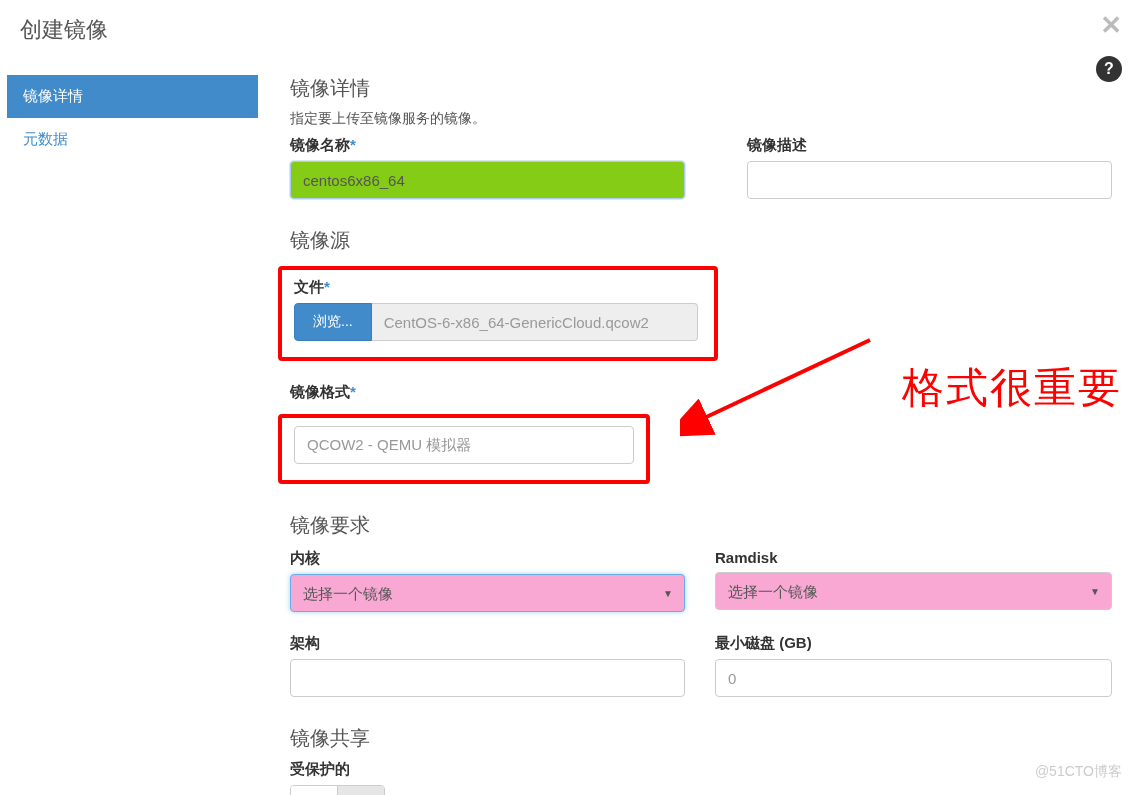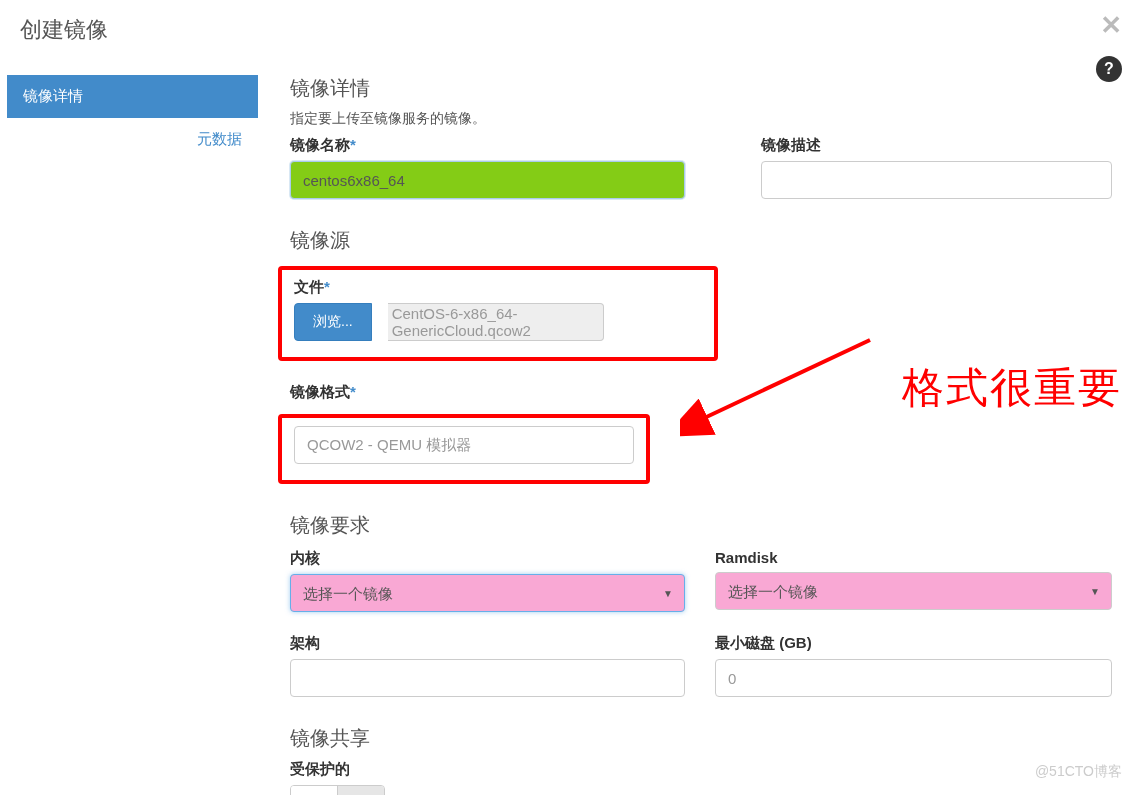--- a/index.html
+++ b/index.html
@@ -6,38 +6,38 @@
 body { font-family: "Microsoft YaHei", "PingFang SC", "Helvetica Neue", Arial, sans-serif; font-size: 14px; color: #333; background: #fff; width: 1142px; height: 795px; position: relative; overflow: hidden; }
 .modal { padding: 0; position: relative; }
 .modal-header { padding: 15px 20px 30px 20px; position: relative; }
 .modal-title { font-size: 22px; font-weight: 400; color: #555; }
 .close-btn { position: absolute; top: 10px; right: 20px; font-size: 26px; color: #bbb; cursor: pointer; font-weight: bold; }
 .help-btn { position: absolute; top: 56px; right: 20px; width: 26px; height: 26px; background: #333; color: #fff; border-radius: 50%; display: flex; align-items: center; justify-content: center; font-weight: bold; font-size: 16px; cursor: pointer; }
 .modal-body { display: flex; }
 .sidebar { width: 258px; padding-left: 7px; flex-shrink: 0; }
 .sidebar-item { padding: 12px 16px; font-size: 15px; cursor: pointer; }
 .sidebar-item.active { background: #428bca; color: #fff; }
-.sidebar-item.inactive { color: #428bca; text-align: right; }
+.sidebar-item.inactive { color: #428bca; }
 .content { flex: 1; padding: 0 30px 0 32px; }
 .section-title { font-size: 20px; font-weight: 400; color: #555; margin-bottom: 8px; }
 .section-sub { font-size: 14px; color: #555; margin-bottom: 8px; }
 .form-label { font-size: 15px; font-weight: bold; color: #333; margin-bottom: 6px; display: inline-block; }
 .req { color: #428bca; font-weight: bold; }
 .row { display: flex; gap: 30px; }
 .col-name { width: 395px; flex: none; }
-.col-desc { flex: 1; margin-left: 46px; }
+.col-desc { flex: 1; margin-left: 32px; }
 .form-input { width: 100%; height: 38px; border: 1px solid #ccc; border-radius: 4px; padding: 0 12px; font-size: 15px; color: #555; background: #fff; }
 .form-input.selected { border: 1px solid #aaccee; background: #84cc16; box-shadow: 0 0 0 1px rgba(66,139,202,0.2); }
 .form-select { width: 100%; height: 38px; border: 1px solid #ccc; border-radius: 4px; padding: 0 12px; font-size: 15px; color: #555; background: #f9a8d4; appearance: none; position: relative; }
 .select-wrap { position: relative; }
 .select-wrap::after { content: "▼"; position: absolute; right: 12px; top: 50%; transform: translateY(-50%); font-size: 10px; color: #555; pointer-events: none; }
 .select-wrap.focused .form-select { border: 1px solid #66afe9; box-shadow: 0 0 5px rgba(102,175,233,0.6); }
-.file-group { display: flex; width: 310px; gap: 16px; }
+.file-group { display: flex; width: 404px; }
 .browse-btn { background: #428bca; color: #fff; border: 1px solid #357ebd; border-radius: 4px 0 0 4px; padding: 0 18px; height: 38px; font-size: 14px; cursor: pointer; }
-.file-name { flex: 1; height: 38px; border: 1px solid #ccc; border-left: none; border-radius: 0 4px 4px 0; padding: 0 4px; font-size: 15px; color: #999; background: #eee; display: flex; align-items: center; }
+.file-name { flex: 1; height: 38px; border: 1px solid #ccc; border-left: none; border-radius: 0 4px 4px 0; padding: 0 12px; font-size: 15px; color: #999; background: #eee; display: flex; align-items: center; }
 .red-box { border: 4px solid #ff0000; border-radius: 4px; padding: 8px 12px 16px 12px; margin-left: -12px; }
 .red-box-file { width: 440px; }
 .red-box-format { width: 372px; position: relative; }
 .mb { margin-bottom: 22px; }
 .mb-lg { margin-bottom: 28px; }
 .btn-group { display: inline-flex; border: 1px solid #ccc; border-radius: 4px; overflow: hidden; }
 .btn-group button { border: none; background: #fff; padding: 8px 16px; font-size: 14px; cursor: pointer; color: #555; }
 .btn-group button.active { background: #e6e6e6; }
 .btn-group button + button { border-left: 1px solid #ccc; }
 .annotation { position: absolute; right: 20px; top: 360px; font-size: 42px; color: #ff0000; font-weight: 400; letter-spacing: 2px; pointer-events: none; }

